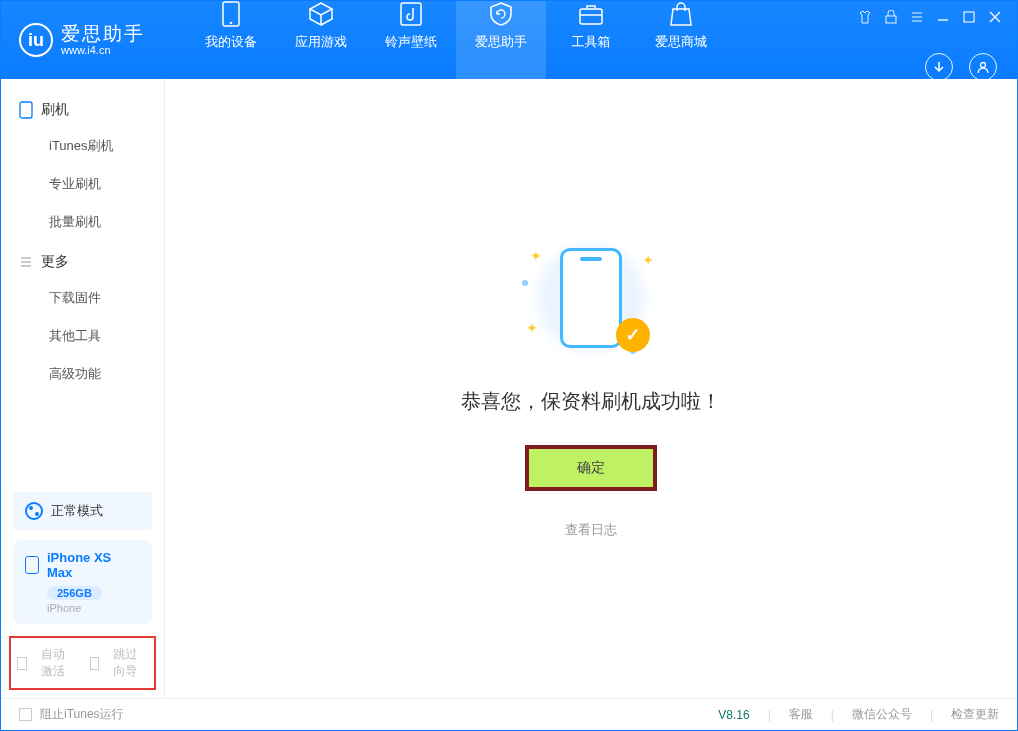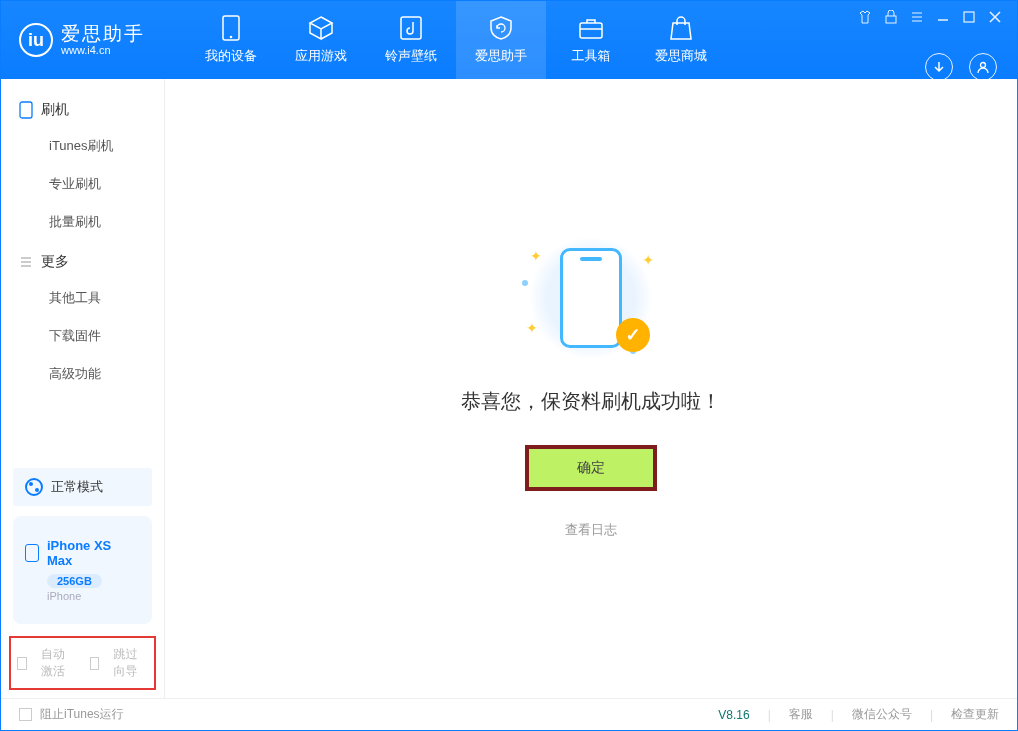--- a/index.html
+++ b/index.html
@@ -7,21 +7,21 @@
 .window { width: 1018px; height: 731px; border: 1px solid #0a7cff; display: flex; flex-direction: column; }
 
 .titlebar { height: 78px; background: linear-gradient(to bottom, #1786ff, #0a7cff); display: flex; align-items: stretch; color: #fff; }
 .logo-area { width: 185px; display: flex; align-items: center; padding-left: 18px; gap: 8px; }
 .logo-circle { width: 34px; height: 34px; border: 2px solid #fff; border-radius: 50%; display: flex; align-items: center; justify-content: center; font-weight: bold; font-size: 18px; color: #fff; }
 .logo-text { display: flex; flex-direction: column; line-height: 1.1; }
 .logo-main { font-size: 19px; font-weight: normal; letter-spacing: 2px; }
 .logo-sub { font-size: 11px; opacity: .95; }
 
 .tabs { display: flex; }
-.tab { width: 90px; display: flex; flex-direction: column; align-items: center; justify-content: center; gap: 6px; font-size: 13px; cursor: pointer; }
+.tab { width: 90px; display: flex; flex-direction: column; align-items: center; justify-content: flex-start; gap: 6px; font-size: 13px; cursor: pointer; }
 .tab.active { background: rgba(255,255,255,.14); }
 .tab-icon { width: 26px; height: 26px; display: flex; align-items: center; justify-content: center; }
 
 .win-controls { margin-left: auto; display: flex; align-items: flex-start; padding: 8px 14px 0 0; gap: 10px; }
 .win-controls .ctl { width: 16px; height: 16px; opacity: .9; cursor: pointer; display: flex; align-items: center; justify-content: center; color: #fff; }
 .circle-btns { display: flex; align-items: center; gap: 16px; margin-right: 20px; margin-top: 28px; }
 .circ { width: 28px; height: 28px; border: 1.5px solid rgba(255,255,255,.9); border-radius: 50%; display: flex; align-items: center; justify-content: center; cursor: pointer; }
 
 .body { flex: 1; display: flex; min-height: 0; }
 
@@ -31,21 +31,21 @@
 .sb-item { padding: 10px 0 10px 48px; font-size: 13px; color: #555; cursor: pointer; }
 .sb-item.active { color: #0a7cff; }
 
 .sb-bottom { margin-top: auto; }
 .mode-box { background: #f1f7ff; margin: 0 12px 10px; border-radius: 3px; padding: 10px 12px; display: flex; align-items: center; gap: 8px; font-size: 13px; color: #333; }
 .mode-icon { width: 18px; height: 18px; border: 2px solid #0a7cff; border-radius: 50%; position: relative; }
 .mode-icon::before, .mode-icon::after { content: ""; position: absolute; width: 4px; height: 4px; background: #0a7cff; border-radius: 50%; }
 .mode-icon::before { top: 2px; left: 2px; }
 .mode-icon::after { bottom: 2px; right: 2px; }
 
-.device-box { background: #f1f7ff; margin: 0 12px 12px; border-radius: 8px; padding: 22px 12px; font-size: 13px; }
+.device-box { background: #f1f7ff; margin: 0 12px 12px; border-radius: 8px; padding: 10px 12px; font-size: 13px; }
 .device-row { display: flex; align-items: center; gap: 8px; color: #0a7cff; font-weight: bold; }
 .phone-ico { width: 14px; height: 18px; border: 1.5px solid #0a7cff; border-radius: 3px; }
 .storage-pill { display: inline-block; margin: 6px 0 2px 22px; background: #dcecff; color: #0a7cff; border-radius: 10px; padding: 1px 10px; font-size: 11px; font-weight: bold; }
 .device-type { margin-left: 22px; color: #aab; font-size: 11px; }
 
 .opts-row { border: 2px solid #e53935; margin: 0 8px 8px; padding: 8px 6px; display: flex; align-items: center; gap: 14px; font-size: 12px; color: #bbb; }
 .chk { width: 13px; height: 13px; border: 1px solid #ccc; background: #fff; }
 
 .main { flex: 1; display: flex; flex-direction: column; align-items: center; justify-content: center; gap: 30px; }
 .illus { width: 130px; height: 120px; position: relative; display: flex; align-items: center; justify-content: center; }
@@ -208,22 +208,22 @@
       </div>
       <div class="sb-section">
         <div class="sb-head">
           <span style="color:#bbb;">
               <svg width="14" height="14" viewBox="0 0 14 14">
                 <path d="M2 3 H12 M2 7 H12 M2 11 H12" stroke="#bbb" stroke-width="1.5"></path>
               </svg>
             </span>
           <span>更多</span>
         </div>
+        <div class="sb-item">下载固件</div>
         <div class="sb-item">其他工具</div>
-        <div class="sb-item">下载固件</div>
         <div class="sb-item">高级功能</div>
       </div>
 
       <div class="sb-bottom">
         <div class="mode-box">
           <span class="mode-icon"></span>
           <span>正常模式</span>
         </div>
         <div class="device-box">
           <div class="device-row">

